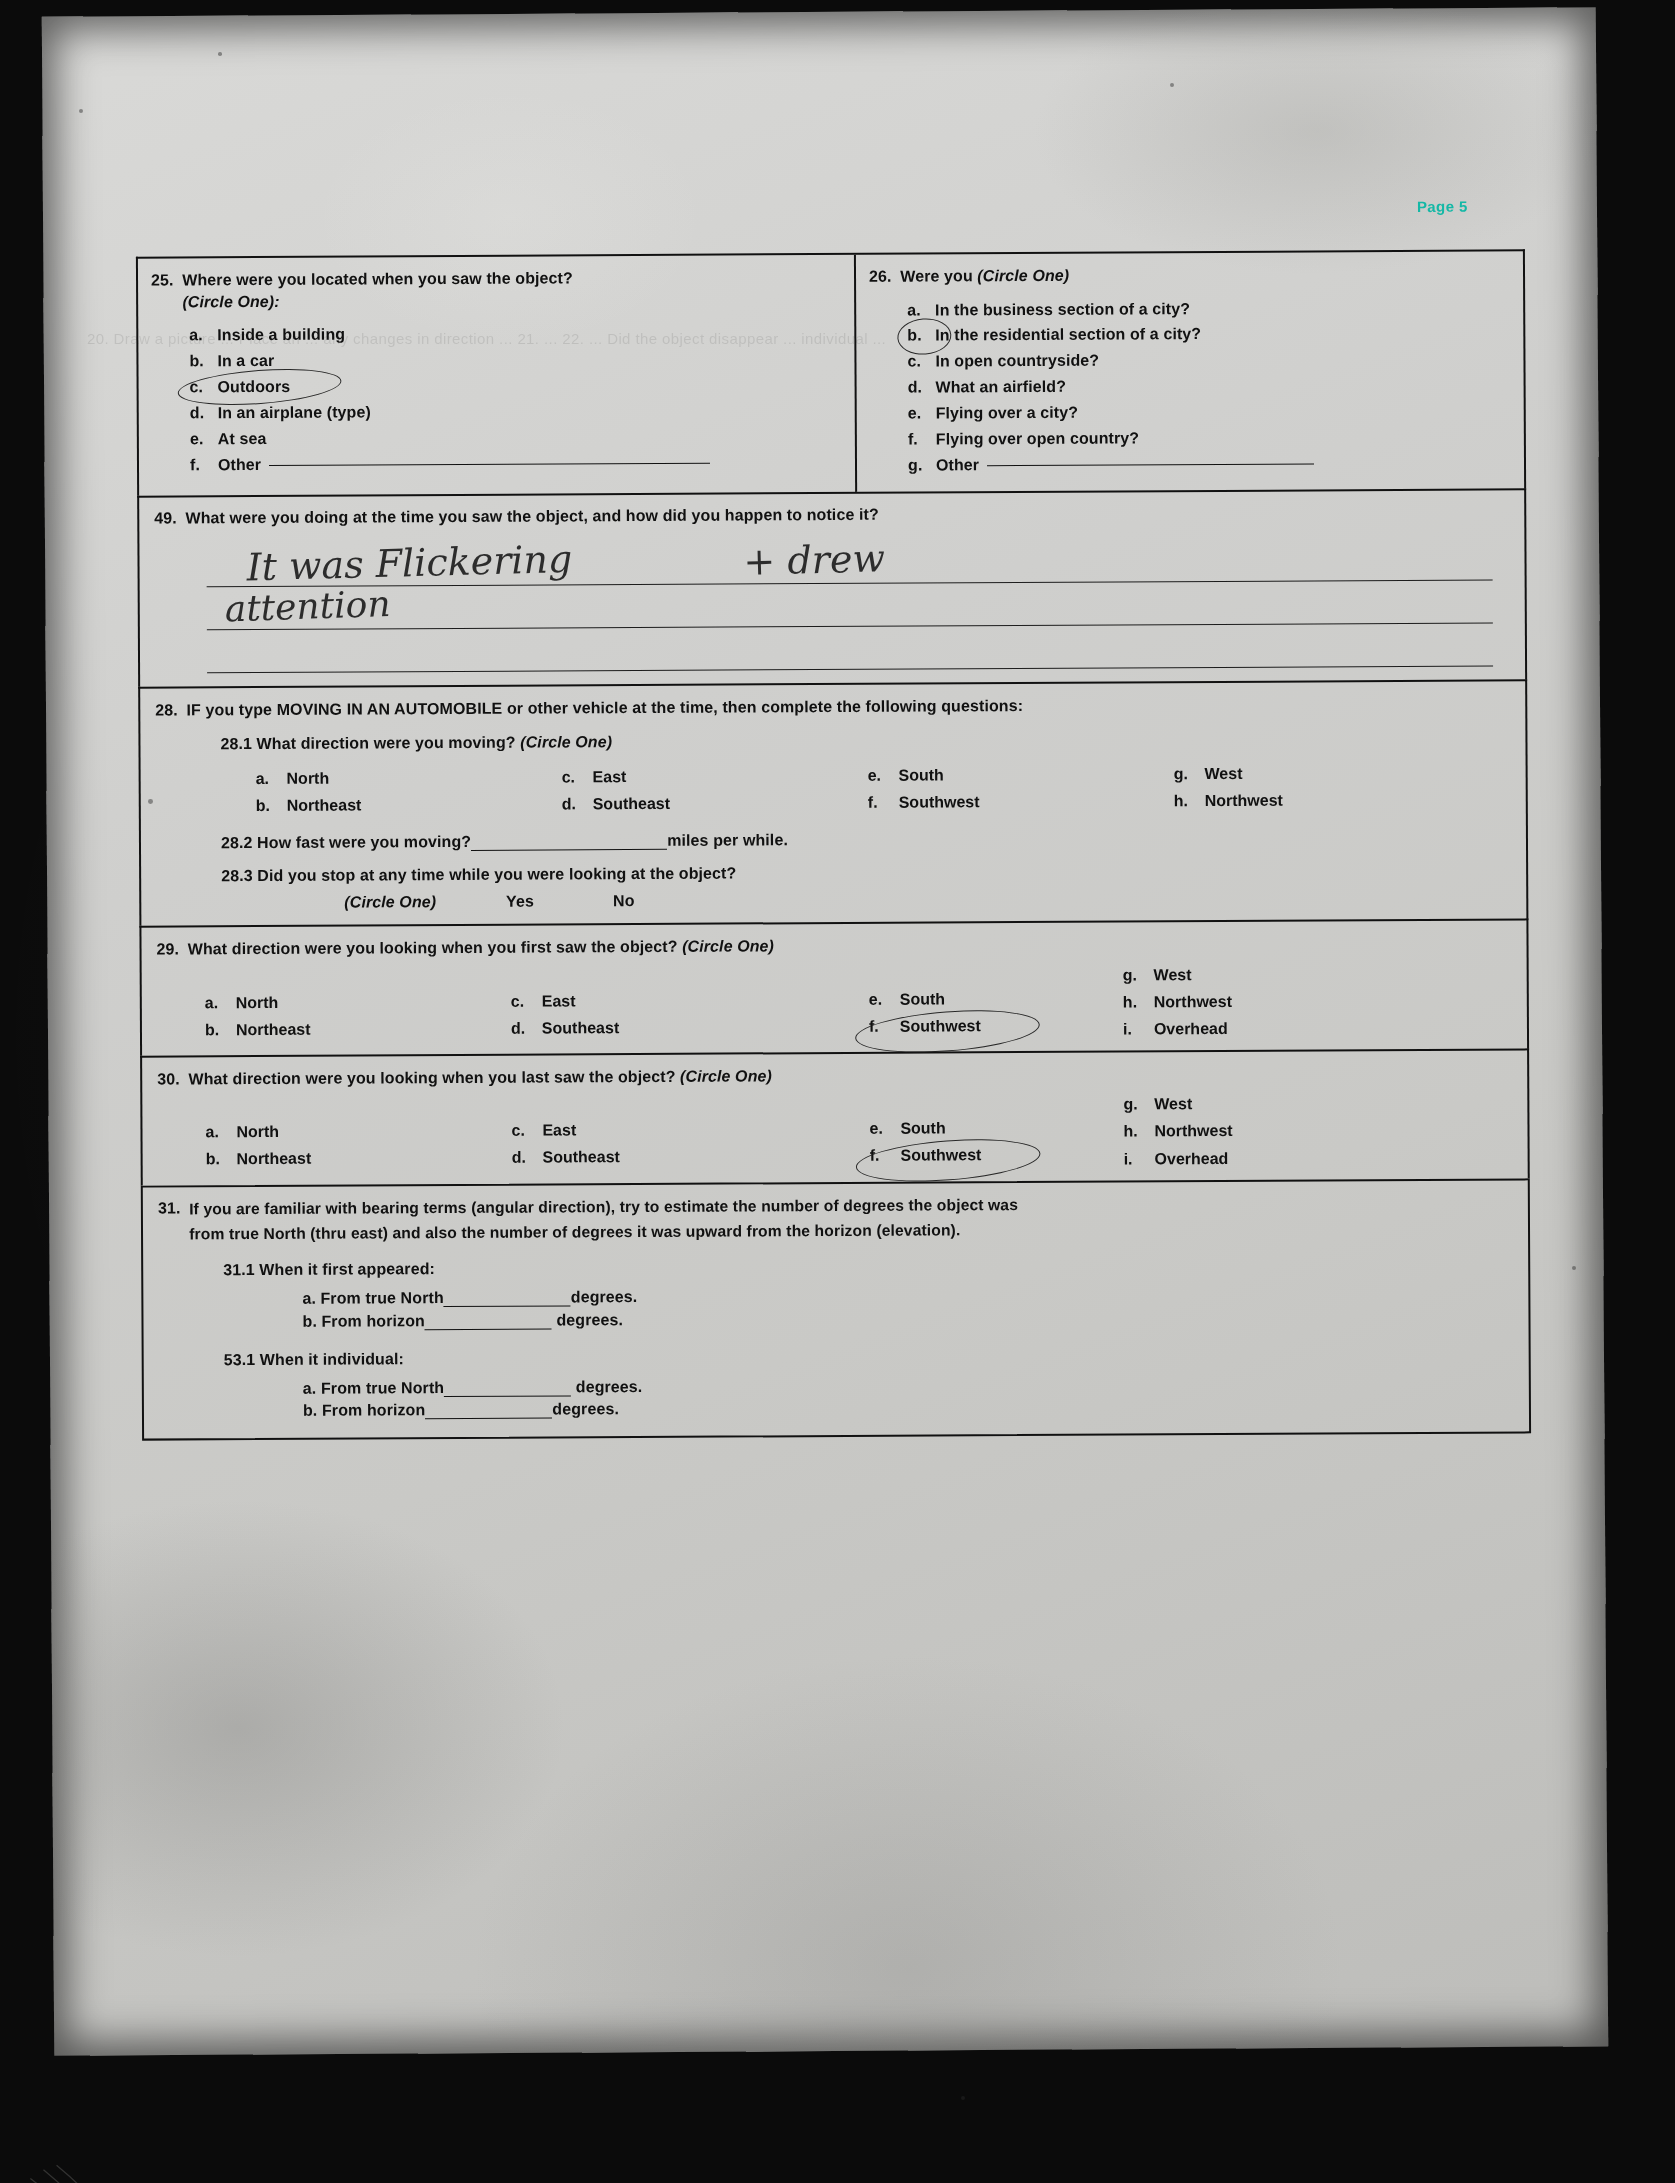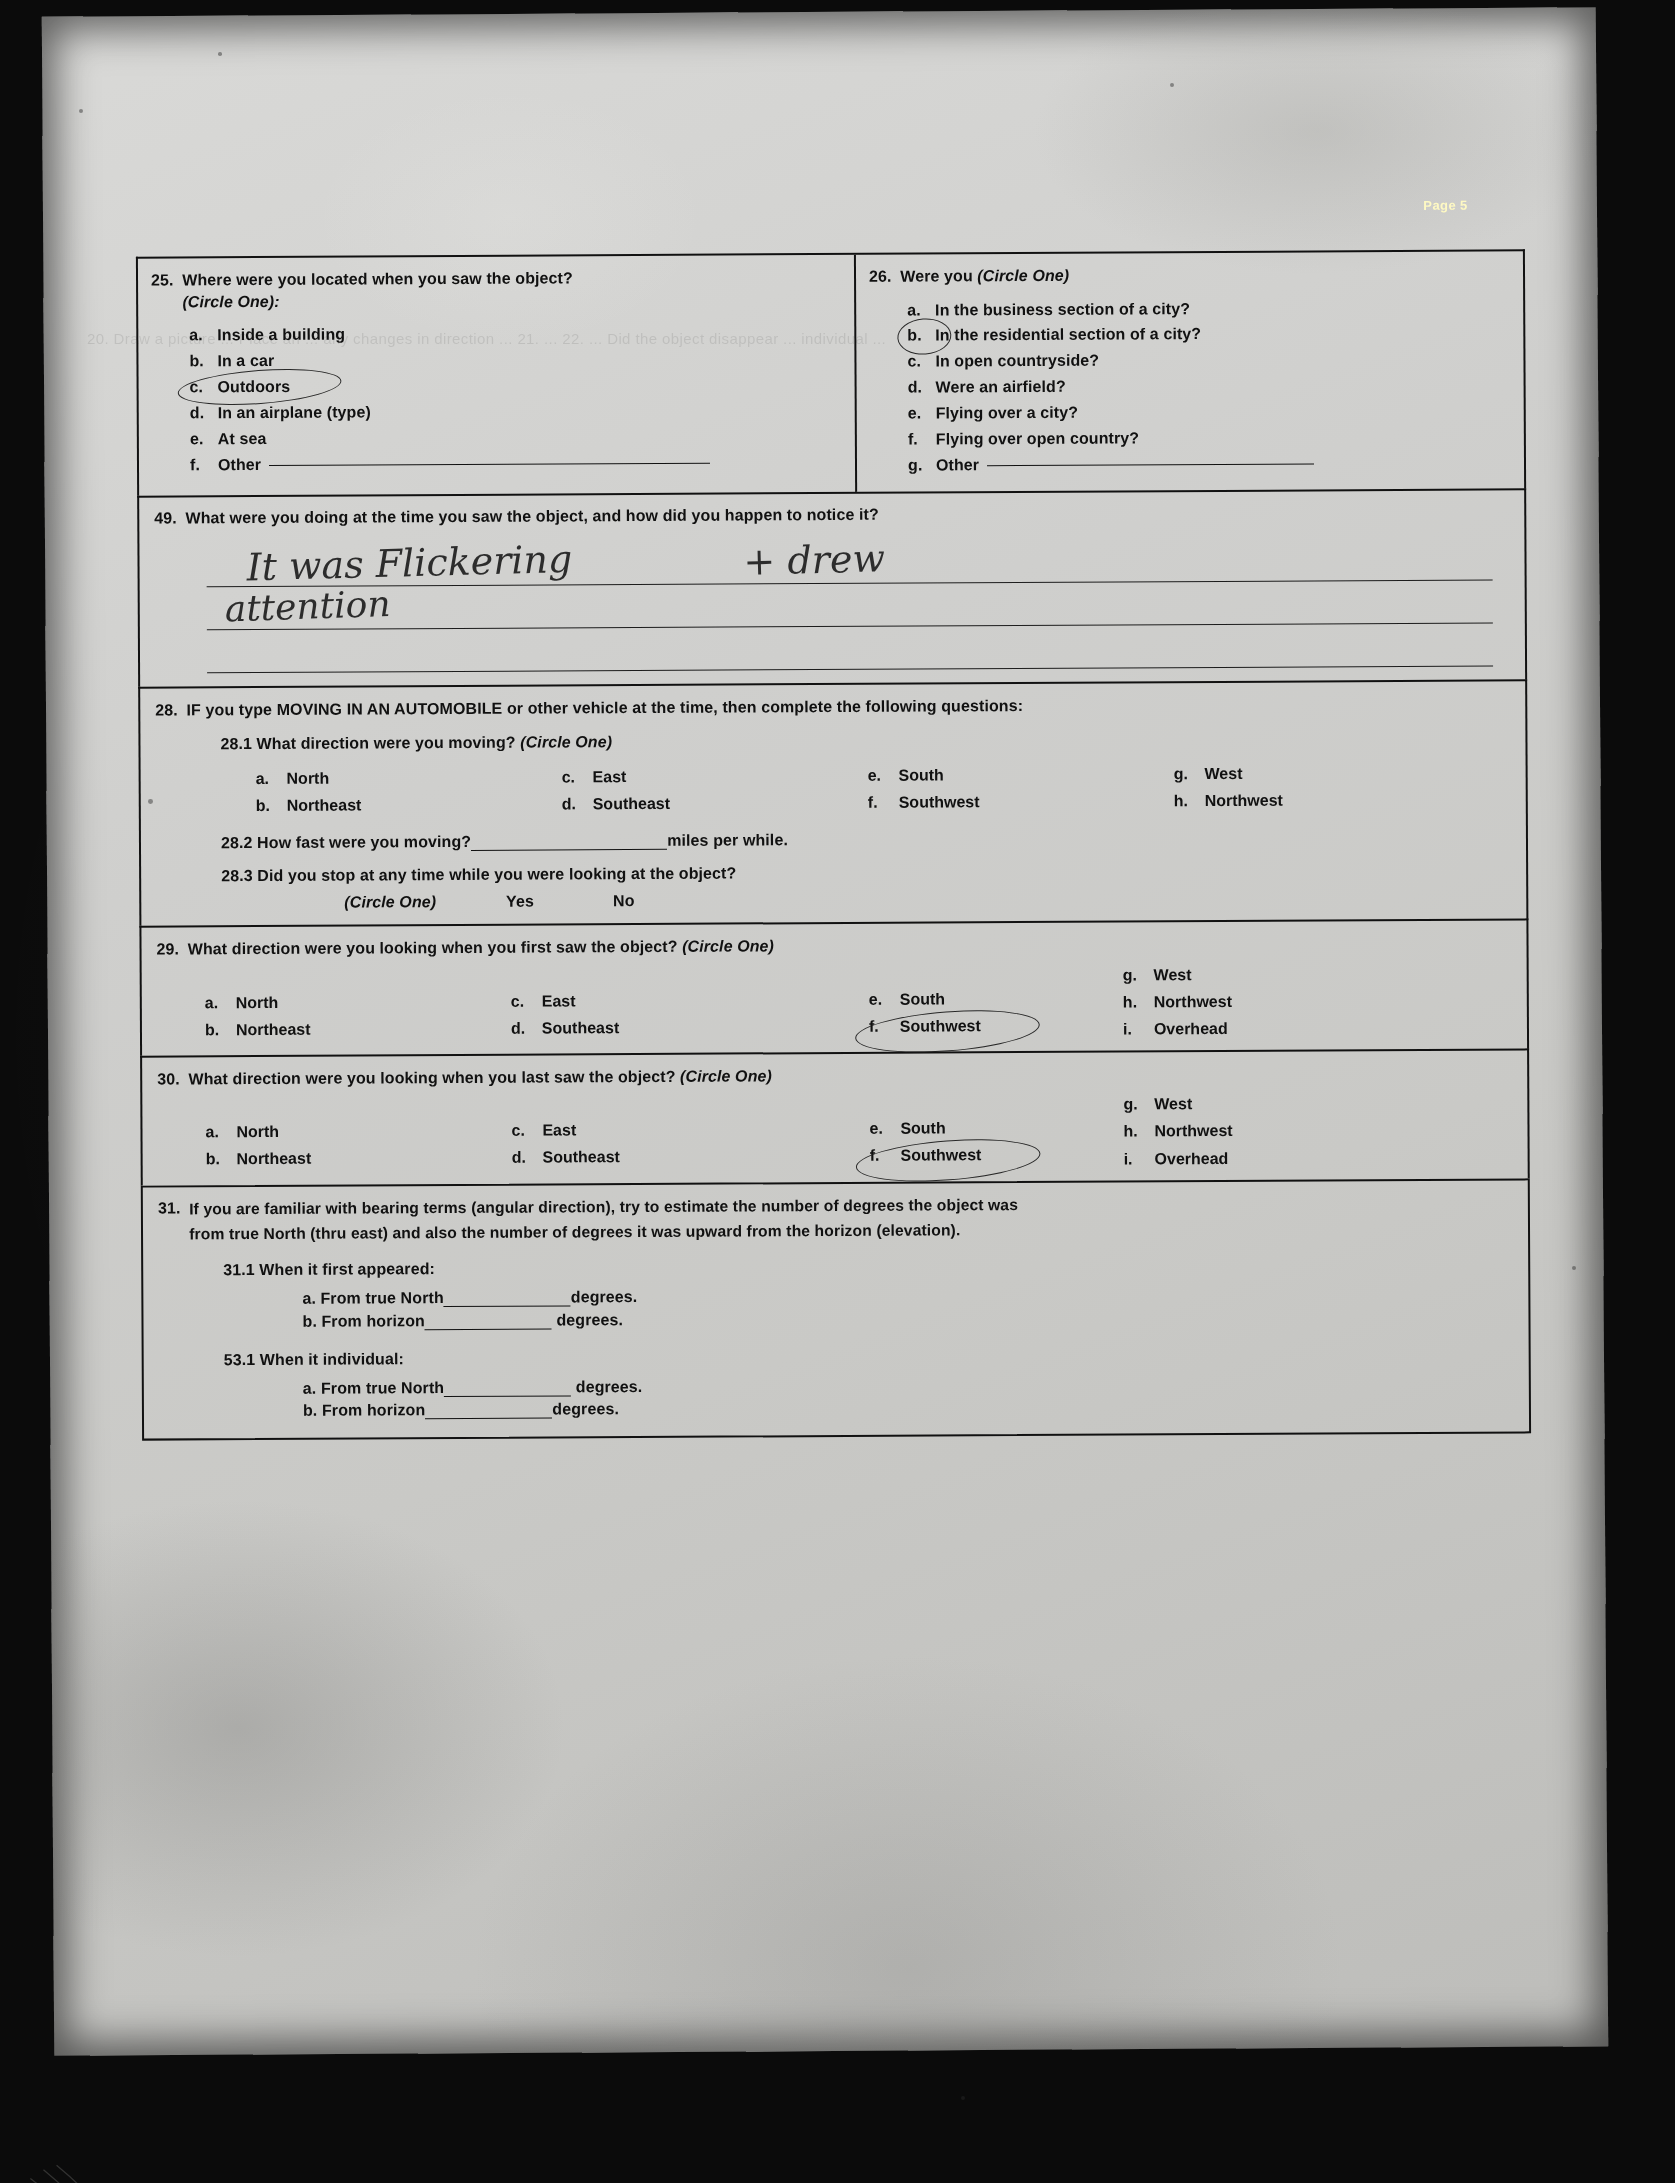--- a/index.html
+++ b/index.html
@@ -78,23 +78,23 @@
     top: 253px;
     width: 1389px;
     transform: rotate(-0.3deg);
     color: #111;
   }
   .page-label {
     position: absolute;
     right: 57px;
     top: -52px;
     font-weight: bold;
-    font-size: 13px;
+    font-size: 15px;
     letter-spacing: 0.4px;
-    color: #fef9c3;
+    color: #14b8a6;
   }
 
   .frame {
     border: 2.2px solid #111;
     border-bottom-width: 0;
   }
   .frame.last { border-bottom-width: 2.2px; }
 
   .row { display: flex; }
   .cell { padding: 11.4px 13px 13px 13px; position: relative; }
@@ -292,21 +292,21 @@
             <span class="lt">b.</span>
             <span>In the residential section of a city?</span>
             <span class="circle-mark" style="left:-10.5px;top:-4.4px;width:52px;height:34px;border-radius:50%;"></span>
           </li>
           <li>
               <span class="lt">c.</span>
               <span>In open countryside?</span>
             </li>
           <li>
               <span class="lt">d.</span>
-              <span>Were an airfield?</span>
+              <span>What an airfield?</span>
             </li>
           <li>
               <span class="lt">e.</span>
               <span>Flying over a city?</span>
             </li>
           <li>
               <span class="lt">f.</span>
               <span>Flying over open country?</span>
             </li>
           <li>

